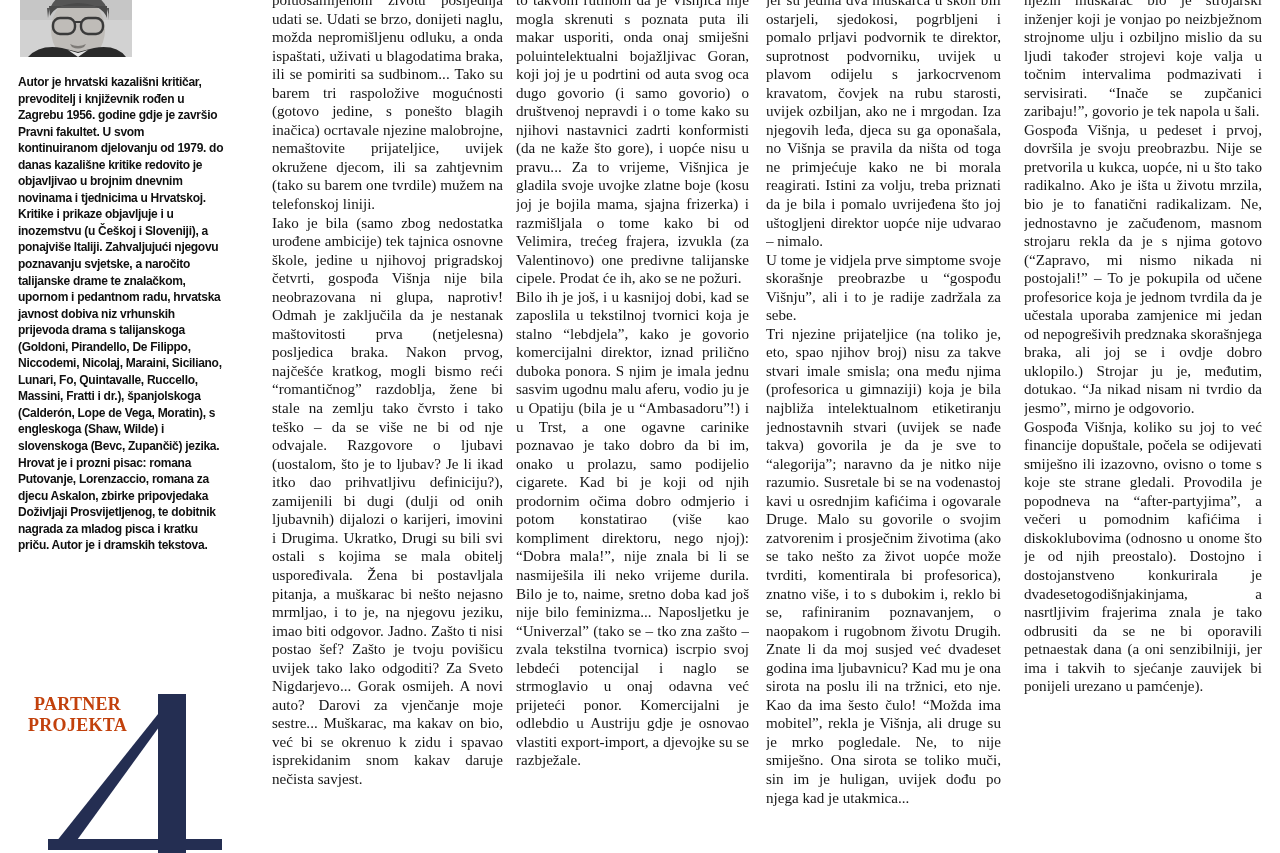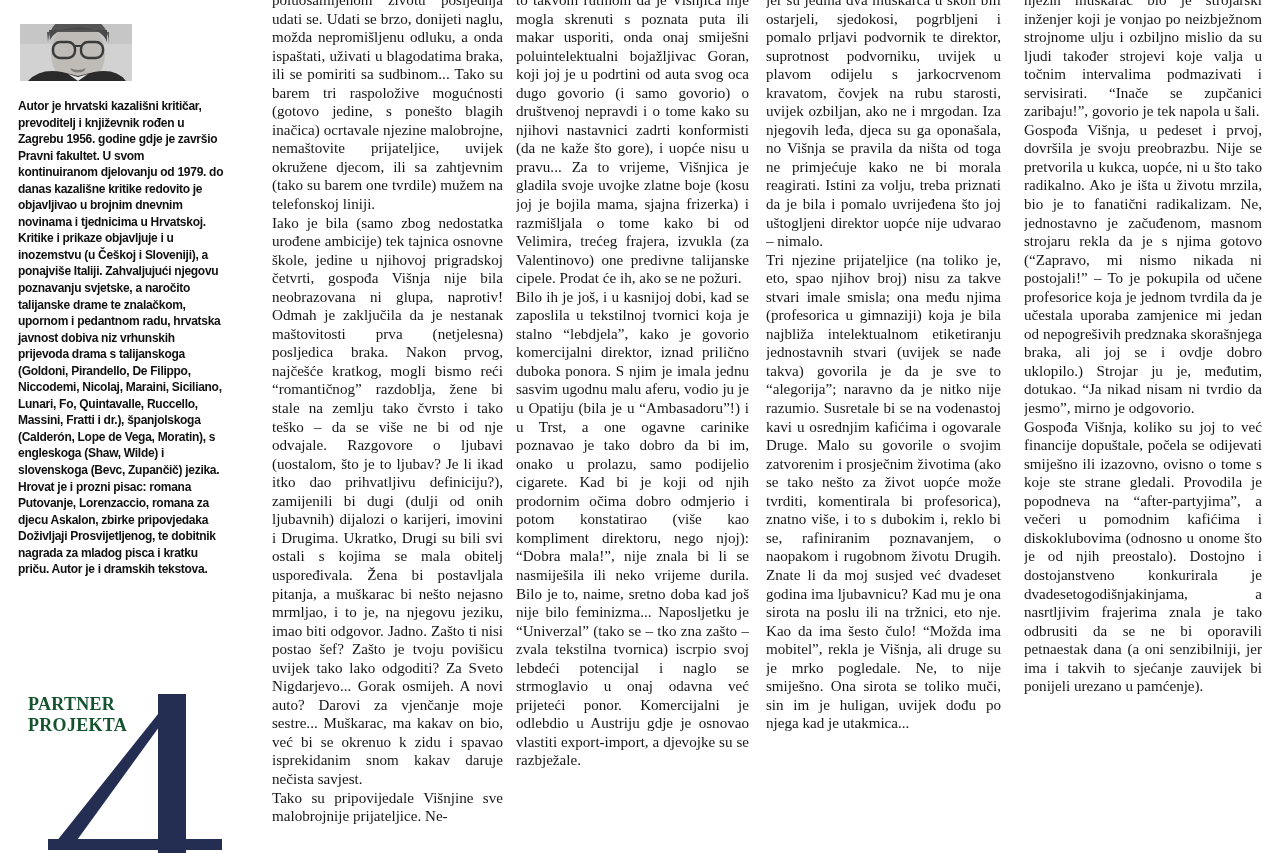--- a/index.html
+++ b/index.html
@@ -1,37 +1,37 @@
 <!DOCTYPE html>
 <html lang="hr"><head>
 <meta charset="utf-8">
 <style>
   html,body{margin:0;padding:0;}
   body{
     width:1280px;height:853px;overflow:hidden;position:relative;
     background:#ffffff;color:#1b1b1b;
     font-family:"Liberation Serif", serif;
   }
-  .sidebar{position:absolute;left:18px;top:0;width:226px;margin-top:24px;}
+  .sidebar{position:absolute;left:18px;top:0;width:226px;}
   .photo-wrap{
     width:112px;height:57px;overflow:hidden;background:#d6d6d6;
     margin-left:2px;
   }
   .bio{
     margin-top:17px;width:212px;
     font-family:"Liberation Sans", sans-serif;
     font-weight:bold;font-size:12.4px;line-height:16.55px;
     letter-spacing:-0.3px;color:#101010;
     transform:scaleX(0.97);transform-origin:left top;
     text-align:left;
   }
   .partner{
     position:absolute;left:28px;top:694px;
     font-family:"Liberation Serif", serif;font-weight:bold;
-    font-size:18px;line-height:21px;letter-spacing:0.3px;color:#14532d;
+    font-size:18px;line-height:21px;letter-spacing:0.3px;color:#c2410c;text-align:center;
   }
   .numeral{position:absolute;left:46px;top:688px;width:176px;height:165px;}
   .columns{position:absolute;top:-9px;left:0;height:870px;}
   .col{
     position:absolute;top:0;height:872px;overflow:hidden;
     font-size:15.1px;line-height:18.55px;text-align:justify;
     color:#161616;
   }
   .col p{margin:0;padding:0;}
   .col-a{left:272px;width:231px;}
@@ -71,28 +71,28 @@
     <polygon points="128,6 137,6 26,159 6,159"></polygon>
     <rect x="112" y="6" width="28" height="159"></rect>
     <rect x="2" y="151" width="174" height="11"></rect>
   </g>
 </svg>
 
 <div class="columns">
   <div class="col col-a">
       <p>poluosamljenom životu posljednja udati se. Udati se brzo, donijeti naglu, možda nepromišljenu odluku, a onda ispaštati, uživati u blagodatima braka, ili se pomiriti sa sudbinom... Tako su barem tri raspoložive mogućnosti (gotovo jedine, s ponešto blagih inačica) ocrtavale njezine malobrojne, nemaštovite prijateljice, uvijek okružene djecom, ili sa zahtjevnim (tako su barem one tvrdile) mužem na telefonskoj liniji.</p>
       <p>Iako je bila (samo zbog nedostatka urođene ambicije) tek tajnica osnovne škole, jedine u njihovoj prigradskoj četvrti, gospođa Višnja nije bila neobrazovana ni glupa, naprotiv! Odmah je zaključila da je nestanak maštovitosti prva (netjelesna) posljedica braka. Nakon prvog, najčešće kratkog, mogli bismo reći “romantičnog” razdoblja, žene bi stale na zemlju tako čvrsto i tako teško – da se više ne bi od nje odvajale. Razgovore o ljubavi (uostalom, što je to ljubav? Je li ikad itko dao prihvatljivu definiciju?), zamijenili bi dugi (dulji od onih ljubavnih) dijalozi o karijeri, imovini i Drugima. Ukratko, Drugi su bili svi ostali s kojima se mala obitelj uspoređivala. Žena bi postavljala pitanja, a muškarac bi nešto nejasno mrmljao, i to je, na njegovu jeziku, imao biti odgovor. Jadno. Zašto ti nisi postao šef? Zašto je tvoju povišicu uvijek tako lako odgoditi? Za Sveto Nigdarjevo... Gorak osmijeh. A novi auto? Darovi za vjenčanje moje sestre... Muškarac, ma kakav on bio, već bi se okrenuo k zidu i spavao isprekidanim snom kakav daruje nečista savjest.</p>
-      <p>Tako su pripovijedale Višnjine sve malobrojnije prijateljice. Ne-</p>
     </div>
   <div class="col col-b">
       <p>to takvom rutinom da je Višnjica nije mogla skrenuti s poznata puta ili makar usporiti, onda onaj smiješni poluintelektualni bojažljivac Goran, koji joj je u podrtini od auta svog oca dugo govorio (i samo govorio) o društvenoj nepravdi i o tome kako su njihovi nastavnici zadrti konformisti (da ne kaže što gore), i uopće nisu u pravu... Za to vrijeme, Višnjica je gladila svoje uvojke zlatne boje (kosu joj je bojila mama, sjajna frizerka) i razmišljala o tome kako bi od Velimira, trećeg frajera, izvukla (za Valentinovo) one predivne talijanske cipele. Prodat će ih, ako se ne požuri.</p>
       <p>Bilo ih je još, i u kasnijoj dobi, kad se zaposlila u tekstilnoj tvornici koja je stalno “lebdjela”, kako je govorio komercijalni direktor, iznad prilično duboka ponora. S njim je imala jednu sasvim ugodnu malu aferu, vodio ju je u Opatiju (bila je u “Ambasadoru”!) i u Trst, a one ogavne carinike poznavao je tako dobro da bi im, onako u prolazu, samo podijelio cigarete. Kad bi je koji od njih prodornim očima dobro odmjerio i potom konstatirao (više kao kompliment direktoru, nego njoj): “Dobra mala!”, nije znala bi li se nasmiješila ili neko vrijeme durila. Bilo je to, naime, sretno doba kad još nije bilo feminizma... Naposljetku je “Univerzal” (tako se – tko zna zašto – zvala tekstilna tvornica) iscrpio svoj lebdeći potencijal i naglo se strmoglavio u onaj odavna već prijeteći ponor. Komercijalni je odlebdio u Austriju gdje je osnovao vlastiti export-import, a djevojke su se razbježale.</p>
     </div>
   <div class="col col-c">
       <p>jer su jedina dva muškarca u školi bili ostarjeli, sjedokosi, pogrbljeni i pomalo prljavi podvornik te direktor, suprotnost podvorniku, uvijek u plavom odijelu s jarkocrvenom kravatom, čovjek na rubu starosti, uvijek ozbiljan, ako ne i mrgodan. Iza njegovih leđa, djeca su ga oponašala, no Višnja se pravila da ništa od toga ne primjećuje kako ne bi morala reagirati. Istini za volju, treba priznati da je bila i pomalo uvrijeđena što joj uštogljeni direktor uopće nije udvarao – nimalo.</p>
+      <p>U tome je vidjela prve simptome svoje skorašnje preobrazbe u “gospođu Višnju”, ali i to je radije zadržala za sebe.</p>
       <p>Tri njezine prijateljice (na toliko je, eto, spao njihov broj) nisu za takve stvari imale smisla; ona među njima (profesorica u gimnaziji) koja je bila najbliža intelektualnom etiketiranju jednostavnih stvari (uvijek se nađe takva) govorila je da je sve to “alegorija”; naravno da je nitko nije razumio. Susretale bi se na vodenastoj kavi u osrednjim kafićima i ogovarale Druge. Malo su govorile o svojim zatvorenim i prosječnim životima (ako se tako nešto za život uopće može tvrditi, komentirala bi profesorica), znatno više, i to s dubokim i, reklo bi se, rafiniranim poznavanjem, o naopakom i rugobnom životu Drugih. Znate li da moj susjed već dvadeset godina ima ljubavnicu? Kad mu je ona sirota na poslu ili na tržnici, eto nje. Kao da ima šesto čulo! “Možda ima mobitel”, rekla je Višnja, ali druge su je mrko pogledale. Ne, to nije smiješno. Ona sirota se toliko muči, sin im je huligan, uvijek dođu po njega kad je utakmica...</p>
     </div>
   <div class="col col-d">
       <p>njezin muškarac bio je strojarski inženjer koji je vonjao po neizbježnom strojnome ulju i ozbiljno mislio da su ljudi također strojevi koje valja u točnim intervalima podmazivati i servisirati. “Inače se zupčanici zaribaju!”, govorio je tek napola u šali.</p>
       <p>Gospođa Višnja, u pedeset i prvoj, dovršila je svoju preobrazbu. Nije se pretvorila u kukca, uopće, ni u što tako radikalno. Ako je išta u životu mrzila, bio je to fanatični radikalizam. Ne, jednostavno je začuđenom, masnom strojaru rekla da je s njima gotovo (“Zapravo, mi nismo nikada ni postojali!” – To je pokupila od učene profesorice koja je jednom tvrdila da je učestala uporaba zamjenice mi jedan od nepogrešivih predznaka skorašnjega braka, ali joj se i ovdje dobro uklopilo.) Strojar ju je, međutim, dotukao. “Ja nikad nisam ni tvrdio da jesmo”, mirno je odgovorio.</p>
       <p>Gospođa Višnja, koliko su joj to već financije dopuštale, počela se odijevati smiješno ili izazovno, ovisno o tome s koje ste strane gledali. Provodila je popodneva na “after-partyjima”, a večeri u pomodnim kafićima i diskoklubovima (odnosno u onome što je od njih preostalo). Dostojno i dostojanstveno konkurirala je dvadesetogodišnjakinjama, a nasrtljivim frajerima znala je tako odbrusiti da se ne bi oporavili petnaestak dana (a oni senzibilniji, jer ima i takvih to sjećanje zauvijek bi ponijeli urezano u pamćenje).</p>
     </div>
 </div>
 
 </body></html>

